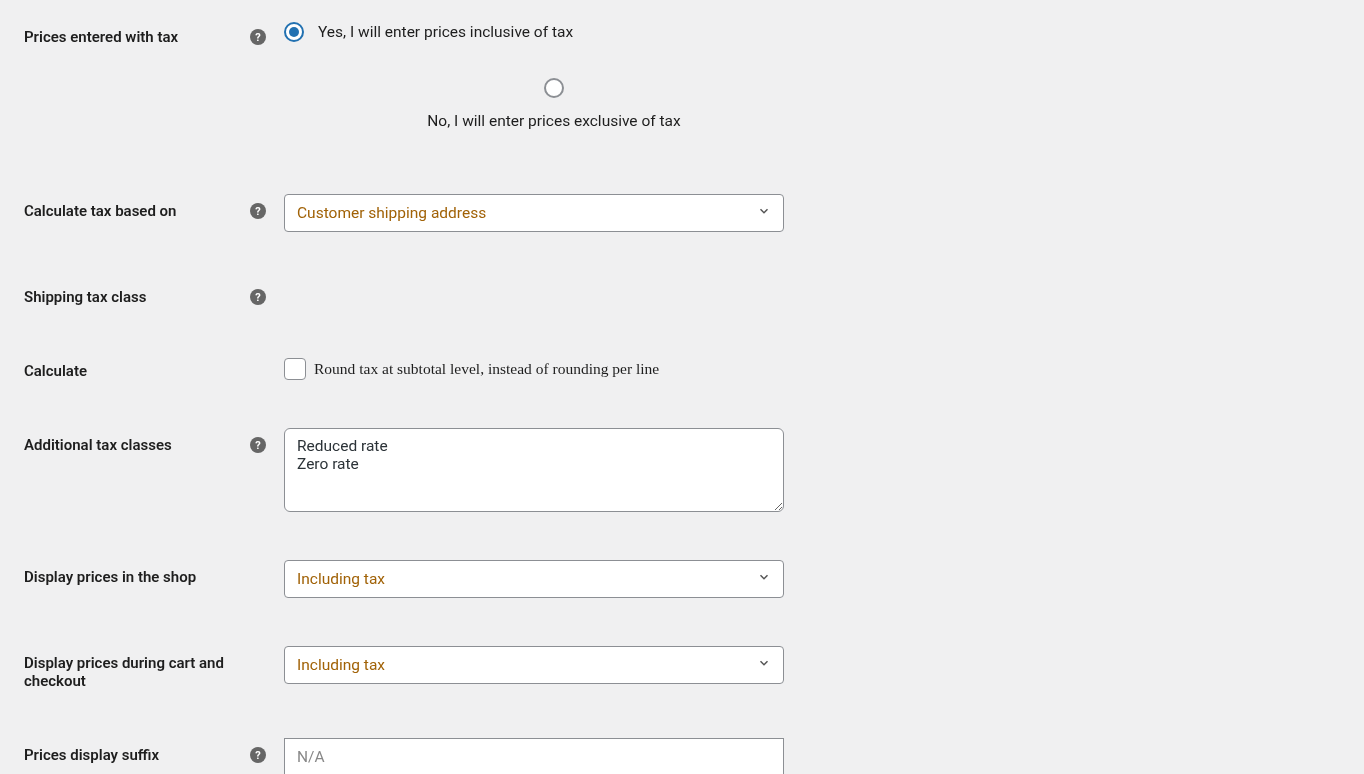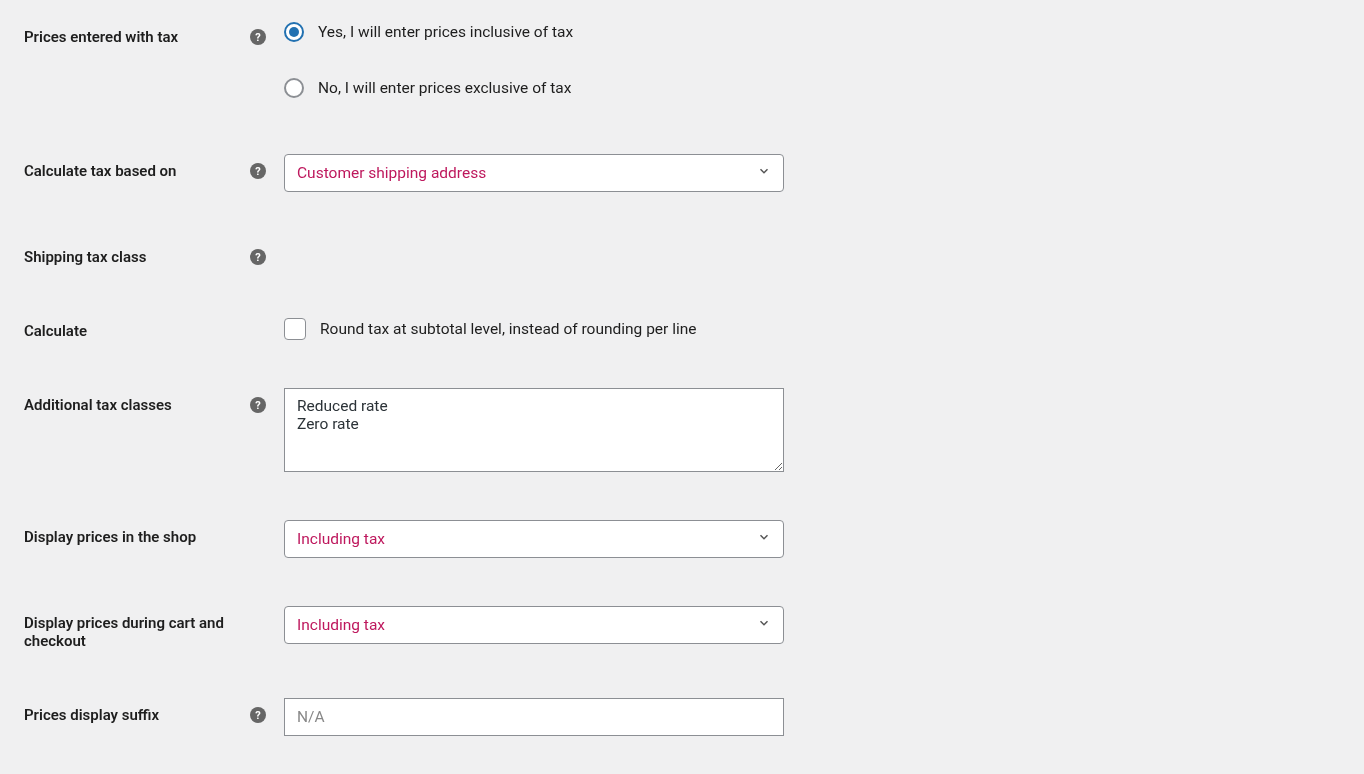--- a/index.html
+++ b/index.html
@@ -48,21 +48,21 @@
     max-width: 540px;
   }
   .radio-group { padding-top: 2px; }
   .radio-option {
     display: flex;
     align-items: center;
     gap: 14px;
     margin-bottom: 36px;
     cursor: pointer;
   }
-  .radio-option:last-child { margin-bottom: 8px; }
+  .radio-option:last-child { margin-bottom: 16px; flex-direction: column; }
   .radio-circle {
     width: 20px; height: 20px;
     border: 2px solid #8c8f94;
     border-radius: 50%;
     position: relative;
     flex-shrink: 0;
     background: #fff;
   }
   .radio-circle.checked { border-color: #2271b1; }
   .radio-circle.checked::after {
@@ -75,53 +75,54 @@
   }
   .radio-text { font-size: 15.5px; color: #1e1e1e; }
   .select-box {
     width: 500px;
     height: 38px;
     border: 1px solid #8c8f94;
     border-radius: 4px;
     background: #fff;
     padding: 0 35px 0 12px;
     font-size: 15.5px;
-    color: #be185d;
+    color: #a16207;
     display: flex;
     align-items: center;
     position: relative;
     cursor: pointer;
   }
   .select-box .chevron {
     position: absolute;
     right: 12px;
     top: 50%;
     transform: translateY(-50%);
     color: #555;
   }
   .checkbox-row {
     display: flex;
     align-items: center;
-    gap: 14px;
+    gap: 8px;
     padding-top: 4px;
+    font-family: Liberation Serif, serif;
   }
   .checkbox-box {
     width: 22px; height: 22px;
     border: 1px solid #8c8f94;
     border-radius: 4px;
     background: #fff;
     flex-shrink: 0;
     cursor: pointer;
   }
   .checkbox-text { font-size: 15.5px; color: #1e1e1e; }
   .textarea-box {
     width: 500px;
     height: 84px;
     border: 1px solid #8c8f94;
-    border-radius: 0;
+    border-radius: 6px;
     background: #fff;
     padding: 8px 12px;
     font-size: 15.5px;
     color: #2c3338;
     font-family: inherit;
     resize: both;
     white-space: pre-wrap;
     overflow: auto;
   }
   .text-input {

